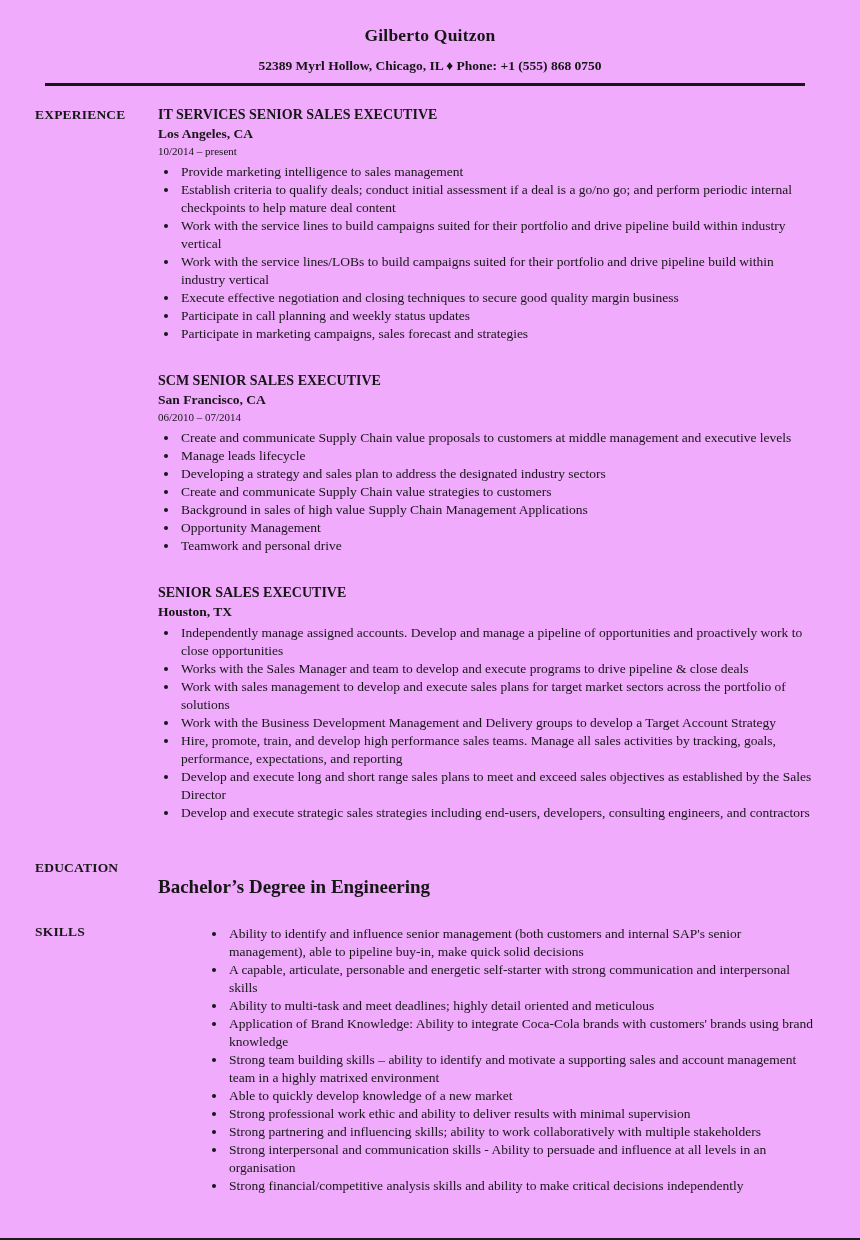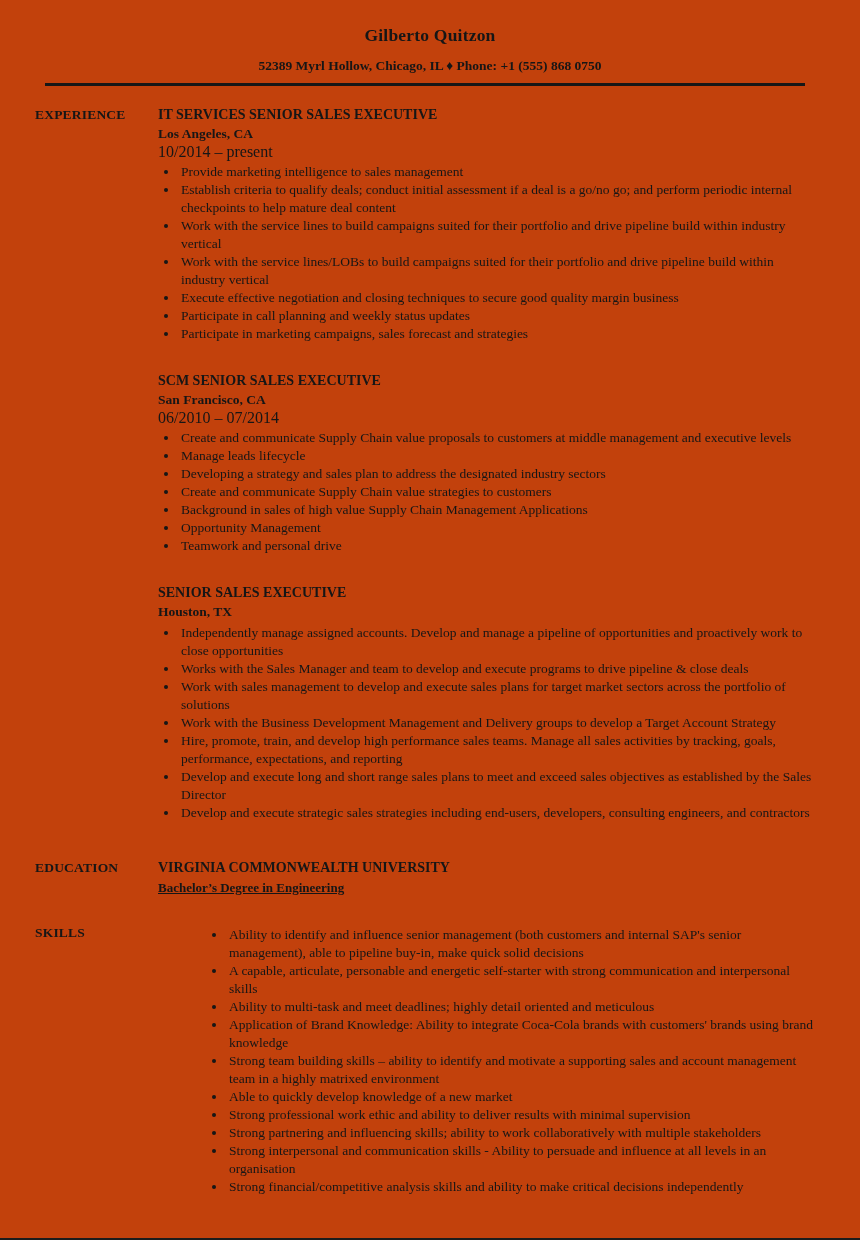--- a/index.html
+++ b/index.html
@@ -4,21 +4,21 @@
 <style>
   html, body {
     margin: 0;
     padding: 0;
     background: #f8f8f8;
   }
   .page {
     position: relative;
     width: 860px;
     height: 1240px;
-    background: #c2410c;
+    background: #f0abfc;
     color: #161616;
     font-family: "Liberation Serif", serif;
     overflow: hidden;
     box-sizing: border-box;
   }
   
   .header { padding-top: 25px; text-align: center; }
   .name {
     font-size: 17.5px;
     font-weight: bold;
@@ -55,46 +55,45 @@
     font-weight: bold;
     line-height: 19px;
   }
   .job-location {
     font-size: 13.5px;
     font-weight: bold;
     line-height: 18px;
     margin-top: 1px;
   }
   .job-dates {
-    font-size: 16px;
+    font-size: 11px;
     line-height: 17px;
   }
   ul.bullets {
     margin: 3px 0 0 0;
     padding-left: 21px;
     list-style: disc outside;
   }
   ul.bullets li {
     font-size: 13.5px;
     line-height: 18px;
     padding-left: 2px;
   }
   
   .education-row { margin-top: 24px; }
   .school {
     font-size: 14px;
     font-weight: bold;
     line-height: 19px;
   }
   .degree {
-    font-size: 13px;
+    font-size: 19px;
     font-weight: bold;
     line-height: 19px;
-    margin-top: 1px;
-    text-decoration: underline;
+    margin-top: 19px;
   }
   
   .skills-row { margin-top: 26px; gap: 48px; }
   
   .bottom-edge {
     position: absolute;
     left: 0; right: 0; bottom: 0;
     height: 2px;
     background: #1c1c1c;
   }
@@ -156,21 +155,20 @@
               <li>Develop and execute long and short range sales plans to meet and exceed sales objectives as established by the Sales Director</li>
               <li>Develop and execute strategic sales strategies including end-users, developers, consulting engineers, and contractors</li>
             </ul>
           </div>
         </div>
     </div>
 
     <div class="row education-row">
       <div class="row-label">EDUCATION</div>
       <div class="row-content">
-        <div class="school">VIRGINIA COMMONWEALTH UNIVERSITY</div>
         <div class="degree">Bachelor’s Degree in Engineering</div>
       </div>
     </div>
 
     <div class="row skills-row">
       <div class="row-label">SKILLS</div>
       <div class="row-content">
         <ul class="bullets">
             <li>Ability to identify and influence senior management (both customers and internal SAP's senior management), able to pipeline buy-in, make quick solid decisions</li>
             <li>A capable, articulate, personable and energetic self-starter with strong communication and interpersonal skills</li>

